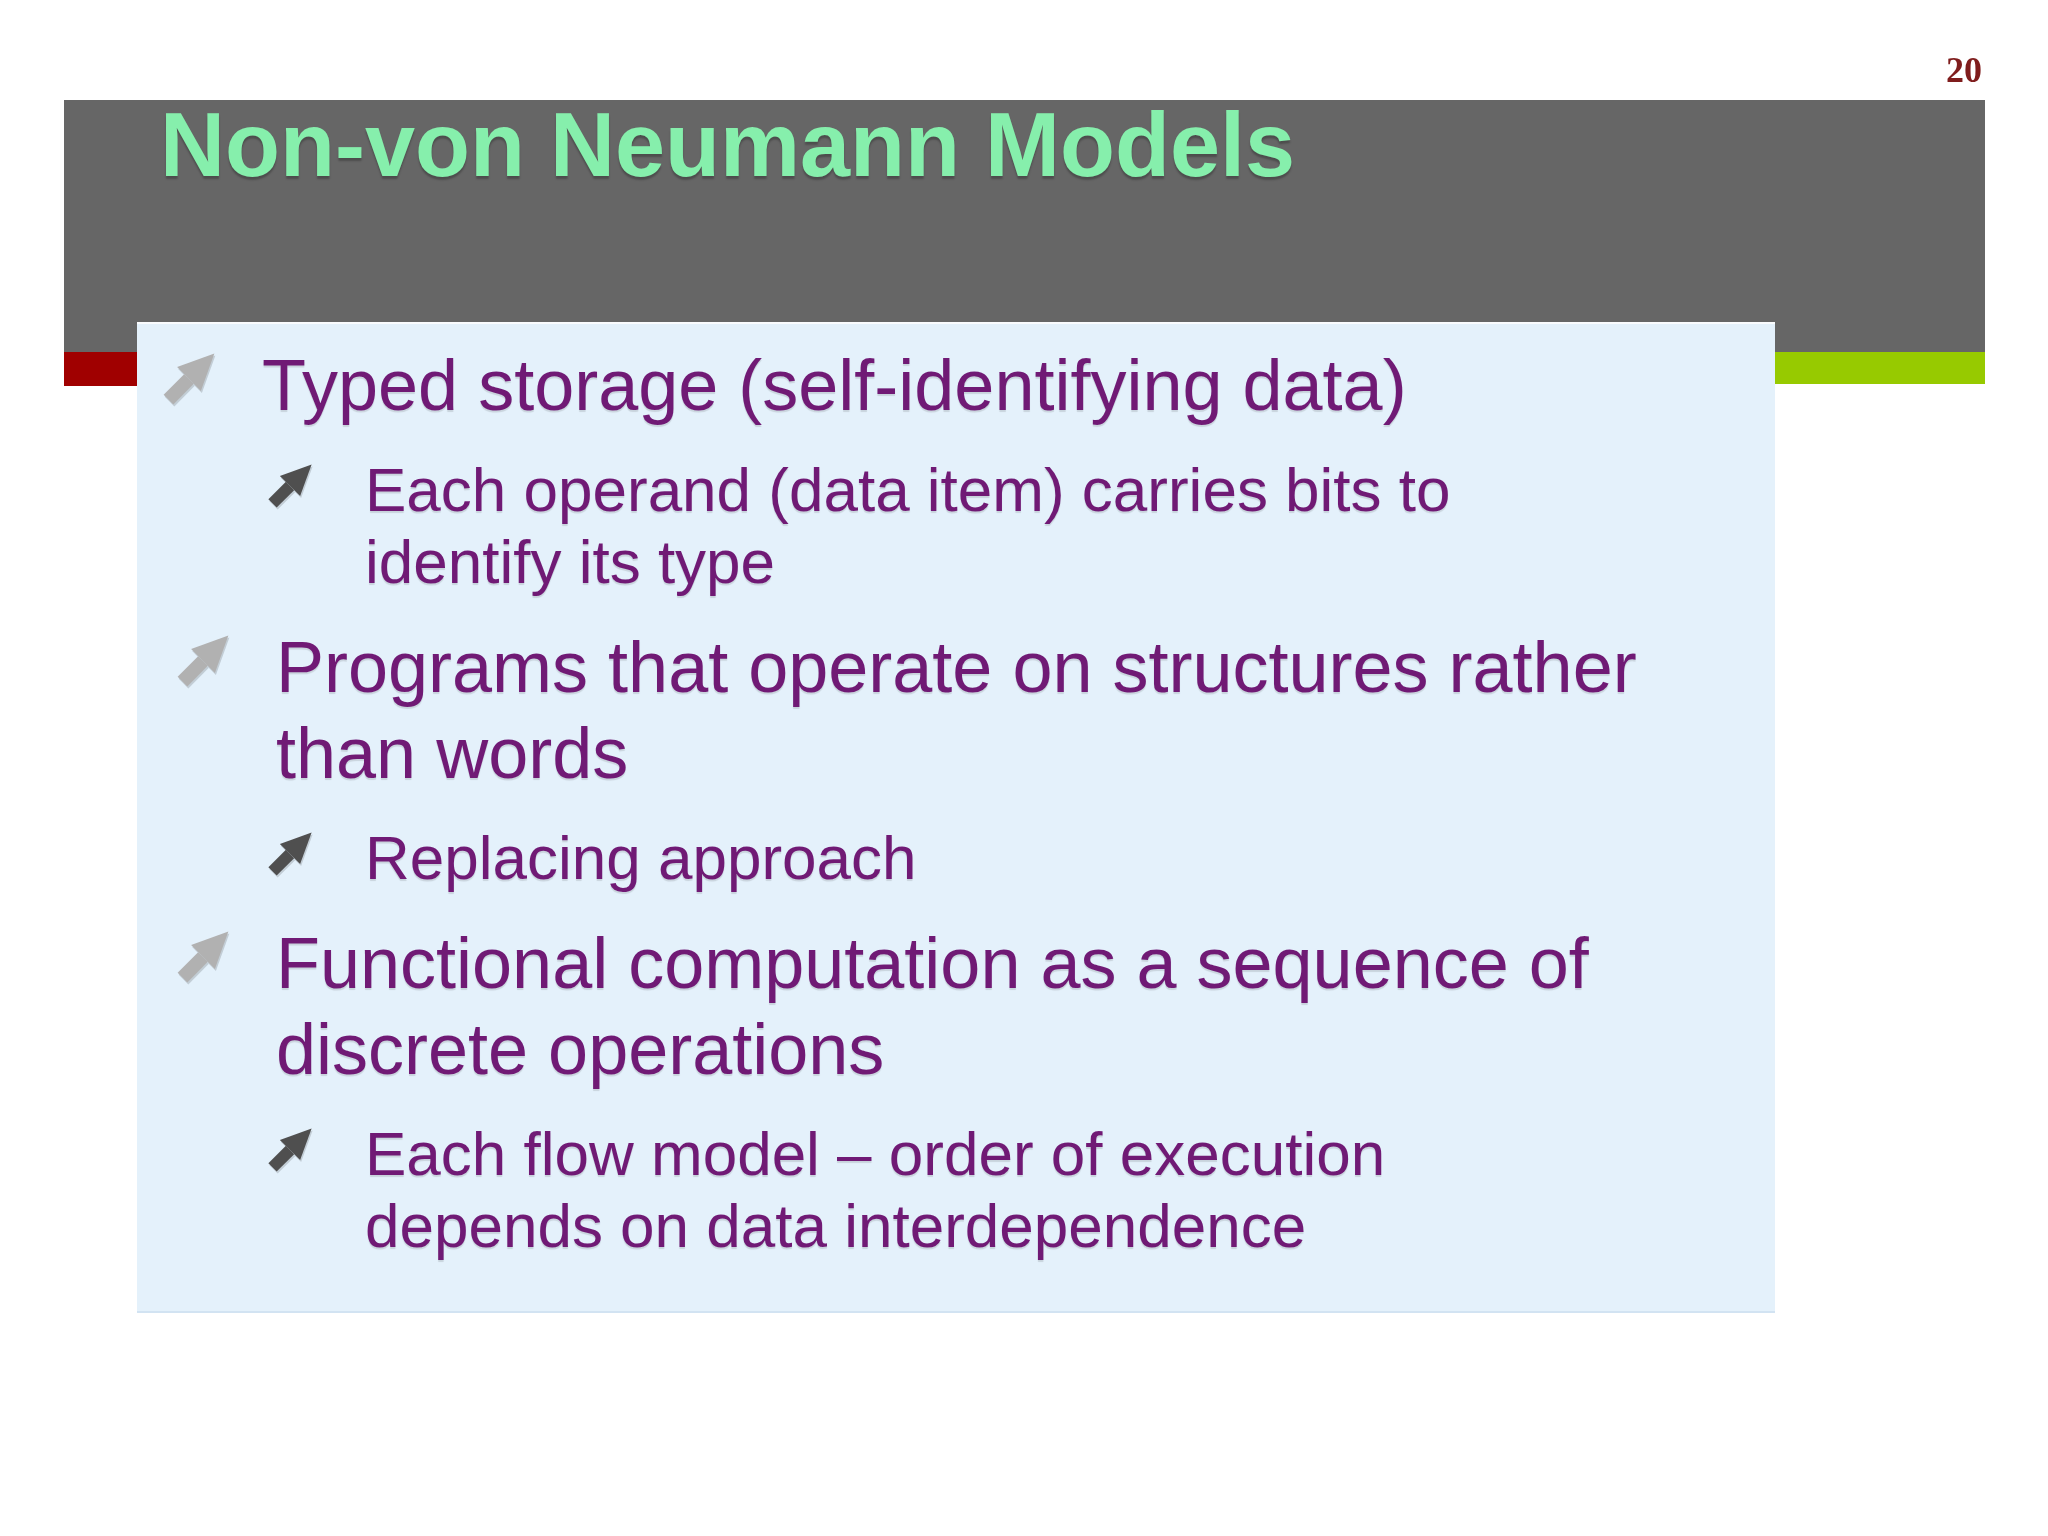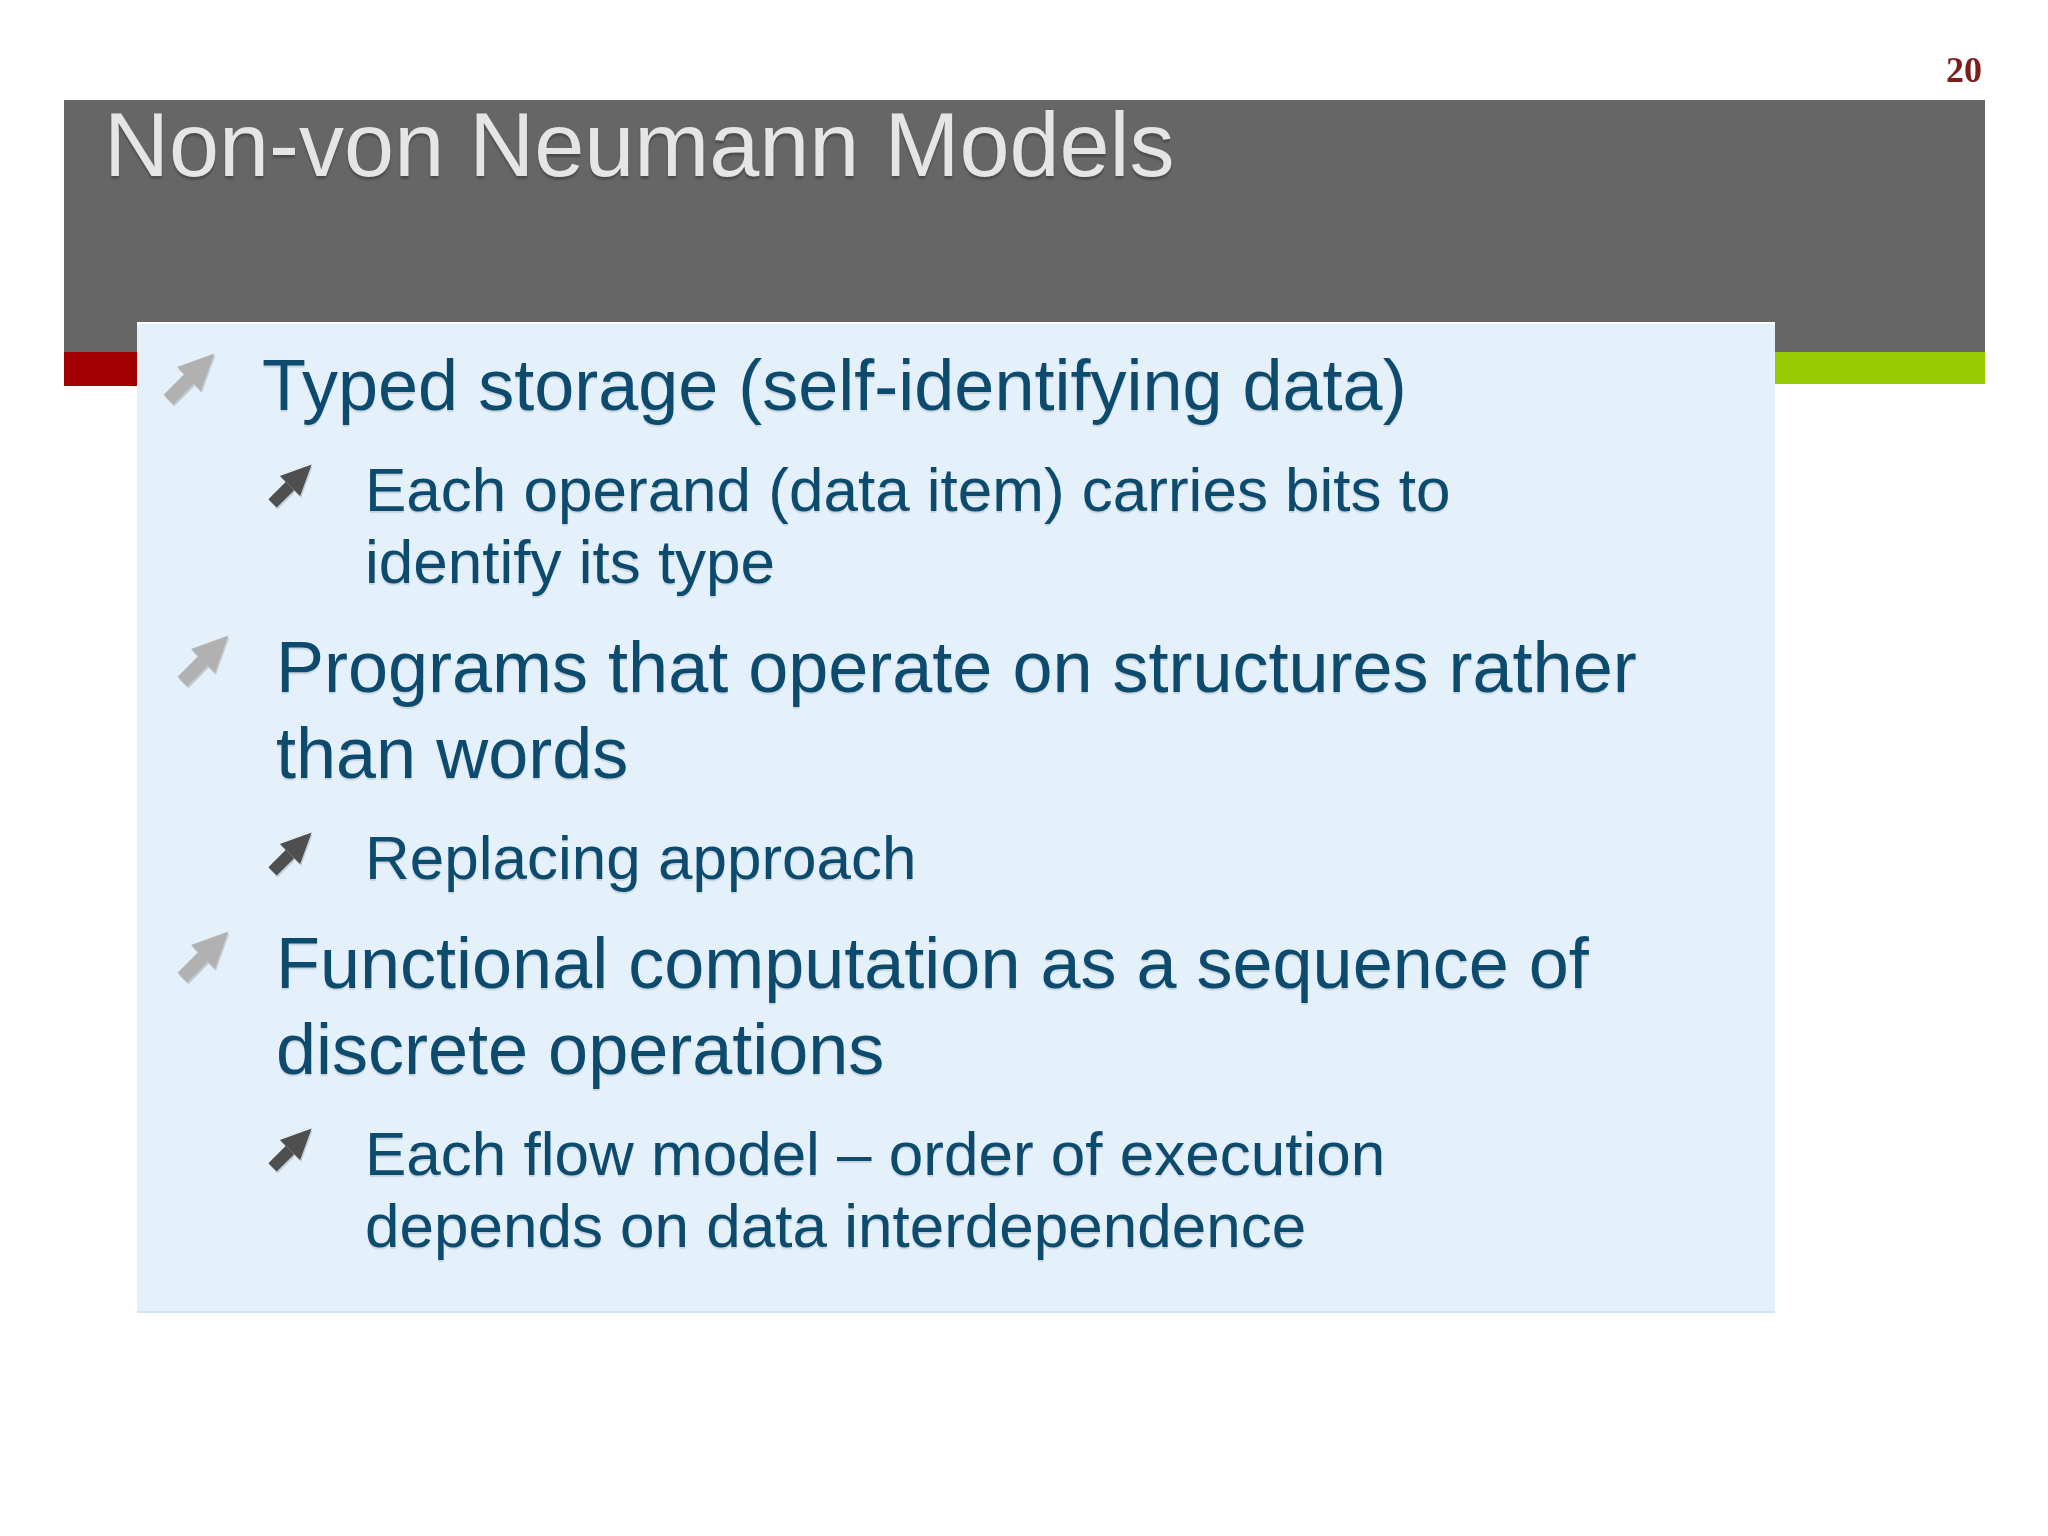--- a/index.html
+++ b/index.html
@@ -28,25 +28,25 @@
   .header-bar {
     position: absolute;
     left: 64px;
     top: 100px;
     width: 1921px;
     height: 252px;
     background: #666666;
   }
   .slide-title {
     margin: 0;
-    padding: 0 0 0 40px;
+    padding: 0 0 0 96px;
     font-size: 90px;
-    font-weight: normal;
+    font-weight: bold;
     line-height: 1;
-    color: #e5e5e5;
+    color: #86efac;
     white-space: nowrap;
     text-shadow: 0 3px 2px rgba(0,0,0,0.25);
   }
   .accent-red {
     position: absolute;
     left: 64px;
     top: 352px;
     width: 73px;
     height: 34px;
     background: #a00000;
@@ -63,21 +63,21 @@
     position: absolute;
     left: 137px;
     top: 322px;
     width: 1638px;
     height: 991px;
     background: #e4f1fb;
     border-top: 2px solid rgba(255,255,255,0.8);
     border-bottom: 2px solid #d2e3f2;
     box-sizing: border-box;
     padding-top: 18px;
-    color: #0c4a6e;
+    color: #701a75;
   }
   .bullet-item {
     display: flex;
     align-items: flex-start;
     text-shadow: 0 2px 1px rgba(0,0,0,0.12);
   }
   .bullet-item .bullet-text {
     white-space: pre-line;
   }
   .level1 {

